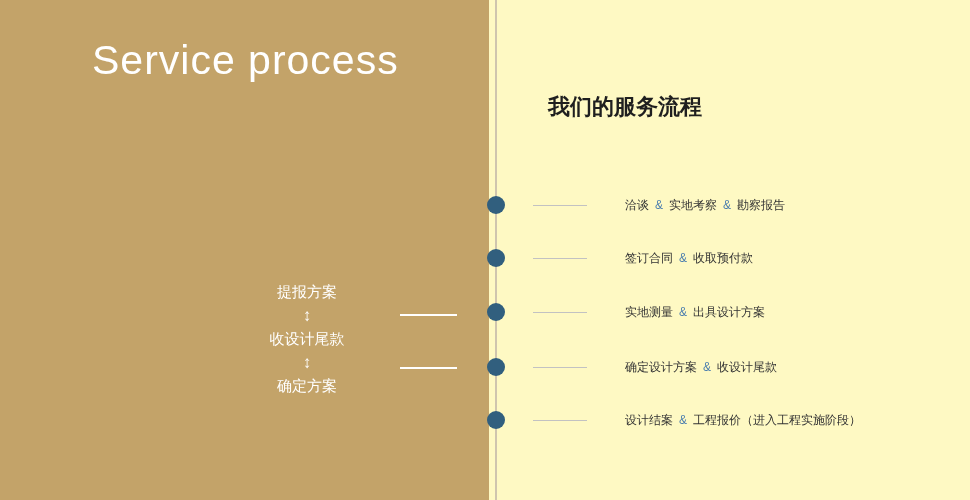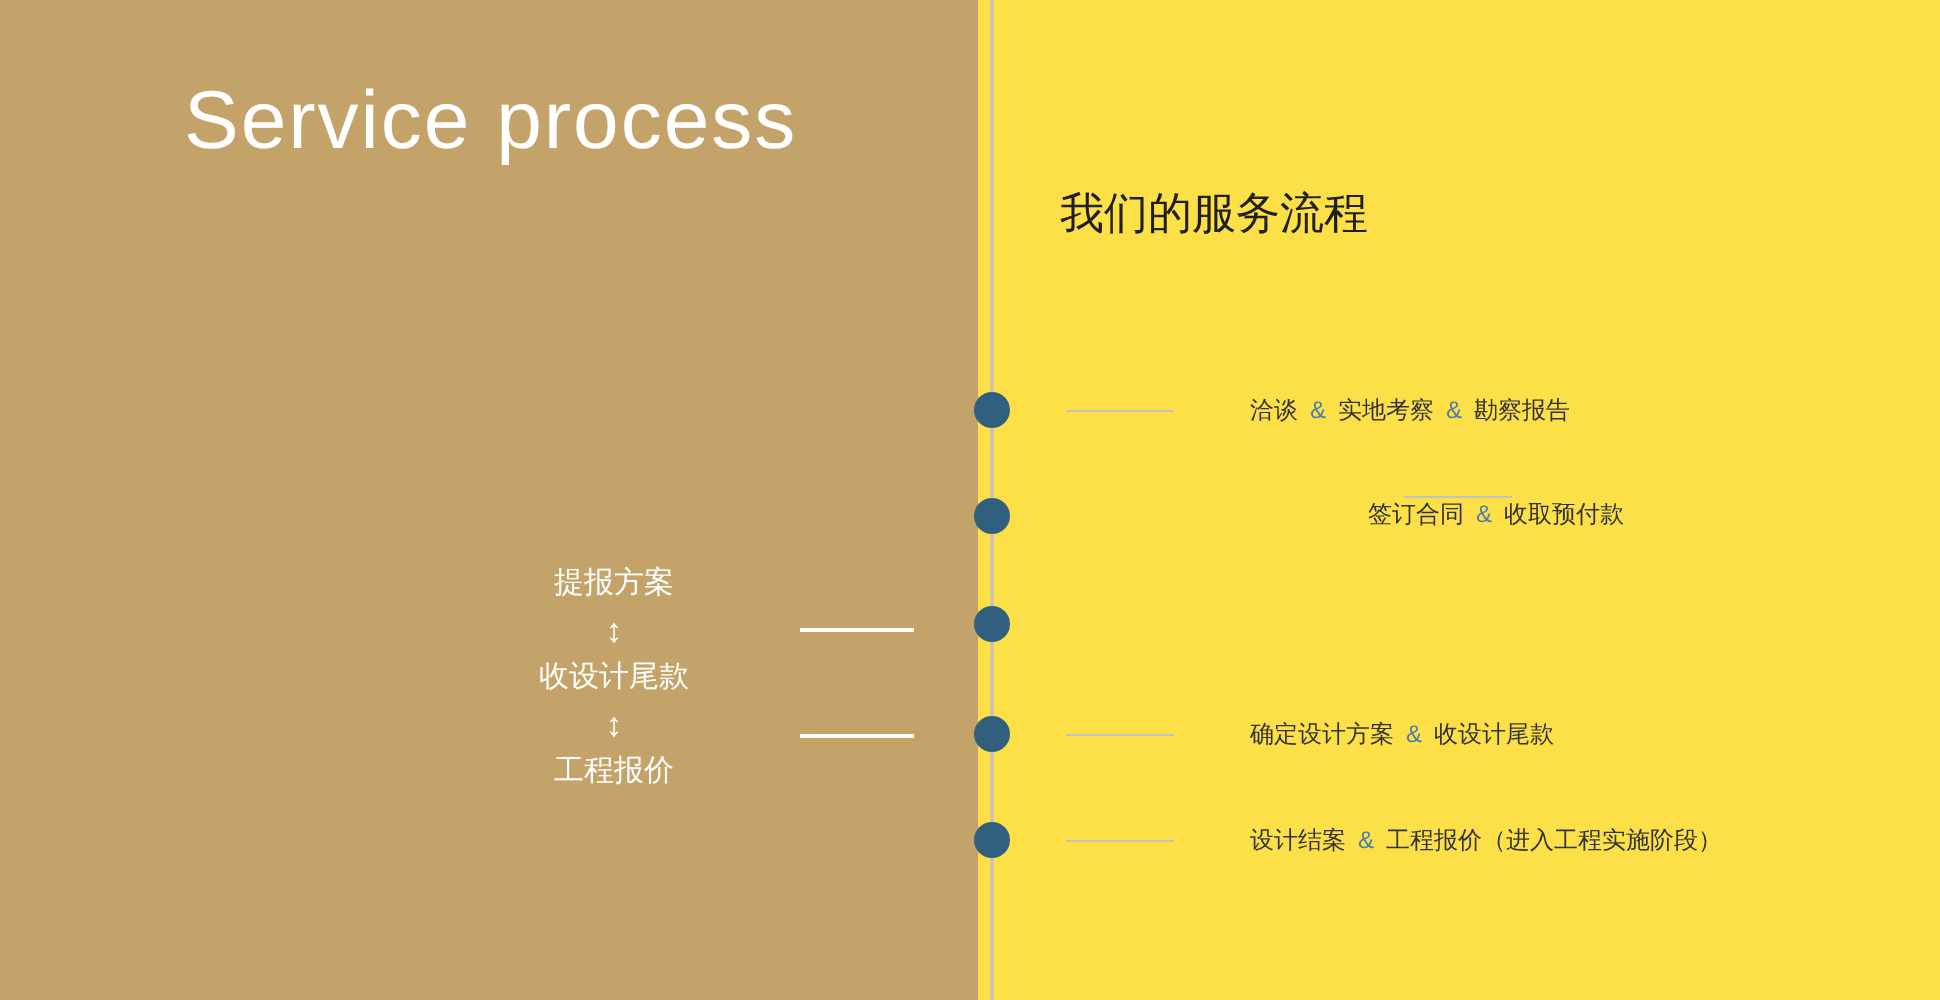--- a/index.html
+++ b/index.html
@@ -3,21 +3,21 @@
 <meta charset="utf-8">
 <style>
   html,body{margin:0;padding:0;}
   body{
     font-family:"Liberation Sans","DejaVu Sans",sans-serif;
     background:#ffffff;
   }
   .slide{
     position:relative;
     width:970px;height:500px;
-    background:#fde047;
+    background:#fef9c3;
     overflow:hidden;
   }
 
   
   .left-panel{
     position:absolute;left:0;top:0;
     width:489px;height:500px;
     background:#c3a369;
   }
   .service-title{
@@ -64,30 +64,30 @@
     background:#315f7e;
   }
   .dot.d1{top:196px;}
   .dot.d2{top:249px;}
   .dot.d3{top:303px;}
   .dot.d4{top:358px;}
   .dot.d5{top:411px;}
 
   
   .right-title{
-    position:absolute;left:530px;top:92px;
-    font-size:22px;font-weight:normal;color:#1f1f1f;
+    position:absolute;left:548px;top:92px;
+    font-size:22px;font-weight:bold;color:#1f1f1f;
   }
   .process-row{
     position:absolute;left:533px;
     height:20px;width:430px;
     display:flex;align-items:center;
   }
   .process-row.r1{top:195px;}
-  .process-row.r2{top:248px;flex-direction:column;}
+  .process-row.r2{top:248px;}
   .process-row.r3{top:302px;}
   .process-row.r4{top:357px;}
   .process-row.r5{top:410px;}
   .tick{
     display:inline-block;
     width:54px;height:0;
     border-top:1px solid #c2c2c2;
     margin-right:38px;flex:0 0 auto;
   }
   .row-text{
@@ -105,21 +105,21 @@
 <div class="slide">
 
   <div class="left-panel">
     <div class="service-title">Service process</div>
 
     <div class="steps-col">
       <span class="step-label">提报方案</span>
       <span class="step-arrow">↕</span>
       <span class="step-label">收设计尾款</span>
       <span class="step-arrow">↕</span>
-      <span class="step-label">工程报价</span>
+      <span class="step-label">确定方案</span>
     </div>
 
     <div class="connector c1"></div>
     <div class="connector c2"></div>
   </div>
 
   <div class="divider-line"></div>
 
   <div class="dot d1"></div>
   <div class="dot d2"></div>
@@ -136,20 +136,26 @@
     </span>
   </div>
 
   <div class="process-row r2">
     <span class="tick"></span>
     <span class="row-text">
       <span>签订合同</span><span class="amp">&amp;</span><span>收取预付款</span>
     </span>
   </div>
 
+  <div class="process-row r3">
+    <span class="tick"></span>
+    <span class="row-text">
+      <span>实地测量</span><span class="amp">&amp;</span><span>出具设计方案</span>
+    </span>
+  </div>
 
   <div class="process-row r4">
     <span class="tick"></span>
     <span class="row-text">
       <span>确定设计方案</span><span class="amp">&amp;</span><span>收设计尾款</span>
     </span>
   </div>
 
   <div class="process-row r5">
     <span class="tick"></span>

